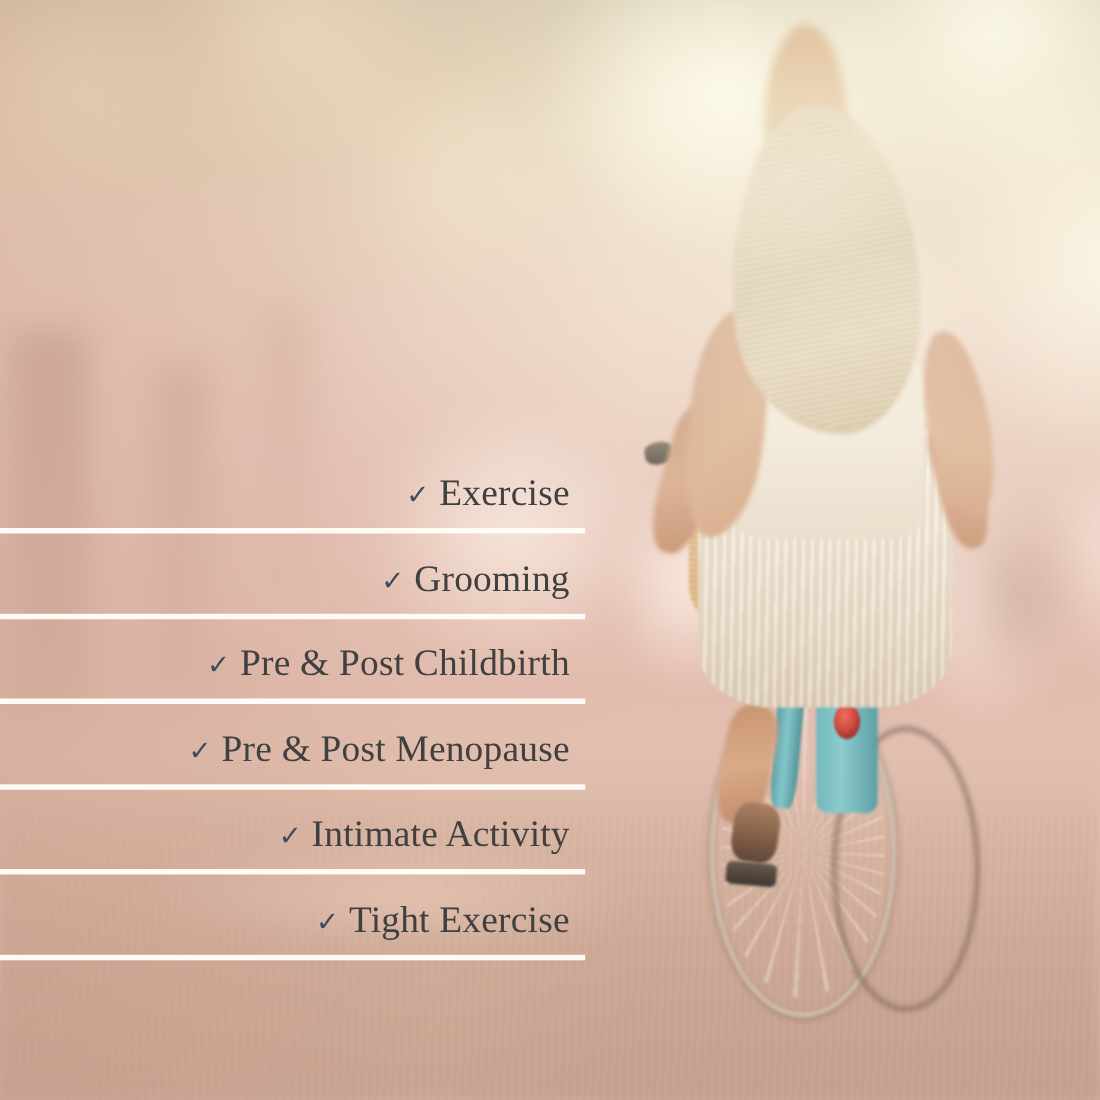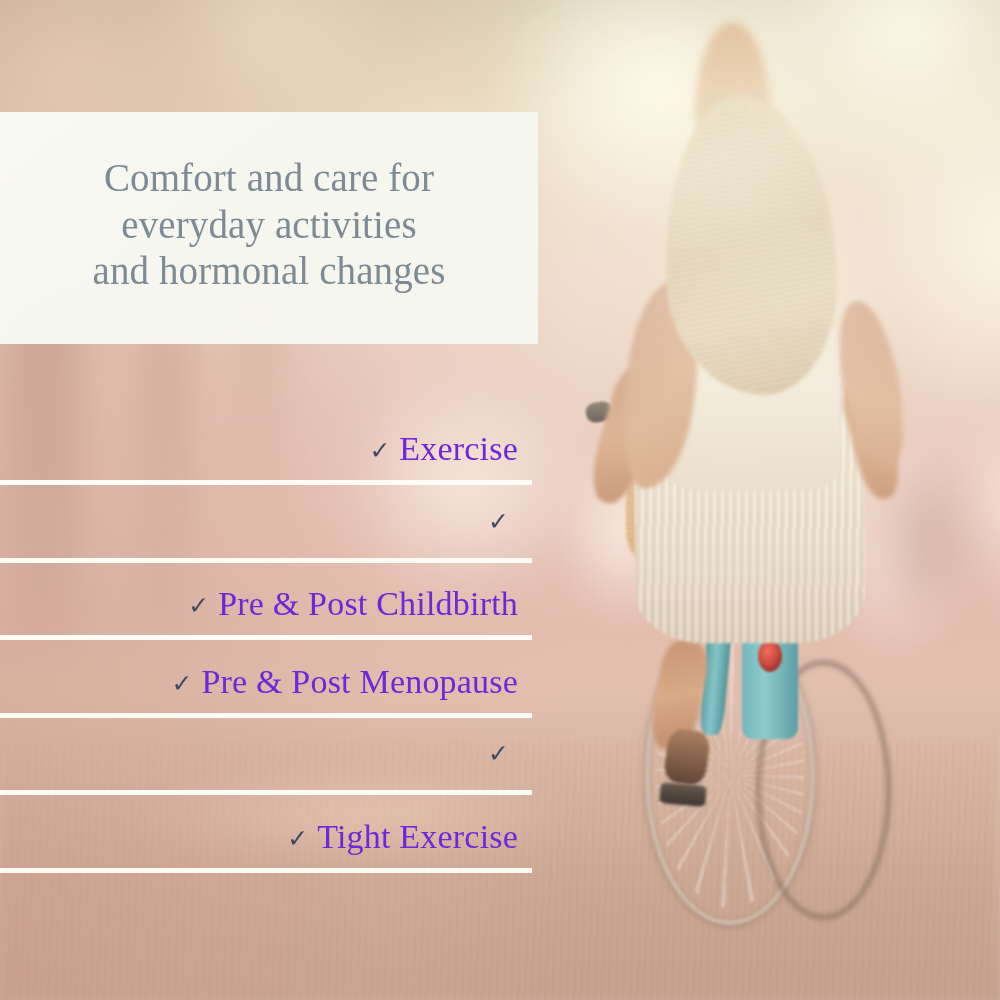--- a/index.html
+++ b/index.html
@@ -484,21 +484,21 @@
     line-height: 1;
     color: #3d4a5e;
     margin-right: 9px;
     transform: translateY(-1px);
   }
   .check-label {
     font-family: "Liberation Serif", "DejaVu Serif", serif;
     font-size: 34px;
     line-height: 1;
     letter-spacing: .2px;
-    color: #6d28d9;
+    color: #404040;
   }
   .divider {
     position: absolute;
     left: 0;
     width: 532px;
     height: 5px;
     background: rgba(255,253,248,.96);
   }
   
   .d0 { top: 48px; }
@@ -554,41 +554,35 @@
       <div class="shoulder-r"></div>
       <div class="hair-top"></div>
       <div class="hair"></div>
       <div class="hair-strands"></div>
     </div>
 
     <div class="photo-haze"></div>
     <div class="left-tint"></div>
   </div>
 
-  <div class="headline-card">
-    <h1 class="headline">
-      <span>Comfort and care for</span><br>
-      <span>everyday activities</span><br>
-      <span>and hormonal changes</span>
-    </h1>
-  </div>
 
   <div class="checklist">
 
     <div class="check-item">
       <span class="check-row">
         <span class="check-icon">✓</span>
         <span class="check-label">Exercise</span>
       </span>
       <div class="divider d0"></div>
     </div>
 
     <div class="check-item">
       <span class="check-row">
         <span class="check-icon">✓</span>
+        <span class="check-label">Grooming</span>
       </span>
       <div class="divider d0"></div>
     </div>
 
     <div class="check-item">
       <span class="check-row">
         <span class="check-icon">✓</span>
         <span class="check-label">Pre &amp; Post Childbirth</span>
       </span>
       <div class="divider d0"></div>
@@ -598,20 +592,21 @@
       <span class="check-row">
         <span class="check-icon">✓</span>
         <span class="check-label">Pre &amp; Post Menopause</span>
       </span>
       <div class="divider d0"></div>
     </div>
 
     <div class="check-item">
       <span class="check-row">
         <span class="check-icon">✓</span>
+        <span class="check-label">Intimate Activity</span>
       </span>
       <div class="divider d0"></div>
     </div>
 
     <div class="check-item">
       <span class="check-row">
         <span class="check-icon">✓</span>
         <span class="check-label">Tight Exercise</span>
       </span>
       <div class="divider d0"></div>

